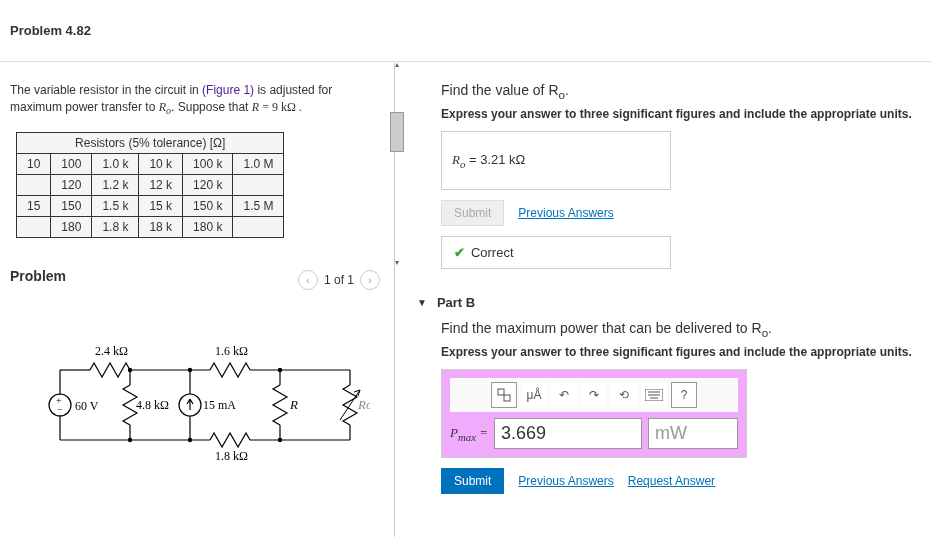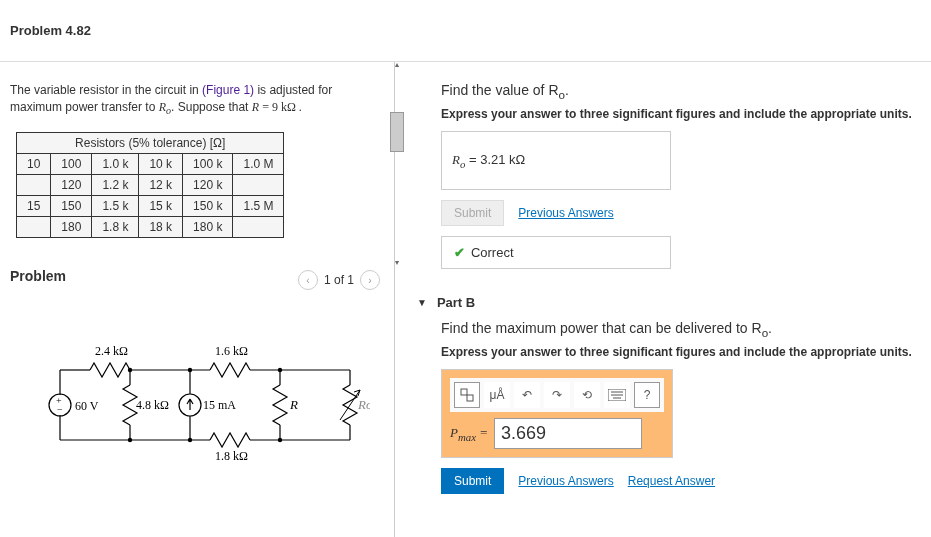--- a/index.html
+++ b/index.html
@@ -29,21 +29,21 @@
 .ansbox { border: 1px solid #ccc; background: #fff; padding: 20px 10px; display: inline-block; min-width: 230px; margin-bottom: 10px; font-size: 13px; }
 .ansbox .serif-italic { font-family: "Times New Roman", serif; font-style: italic; }
 .btnrow { display: flex; align-items: center; gap: 14px; margin-bottom: 10px; }
 .submitbtn { background: #eee; color: #aaa; border: 1px solid #ddd; padding: 5px 12px; font-size: 12px; cursor: default; }
 .submitbtn.active { background: #0071bc; color: #fff; border-color: #0071bc; cursor: pointer; }
 .linka { color: #0071bc; text-decoration: underline; font-size: 12px; cursor: pointer; }
 .correct { border: 1px solid #ccc; padding: 8px 12px; display: inline-block; min-width: 230px; font-size: 13px; }
 .correct .chk { color: #3aa63a; font-weight: bold; margin-right: 6px; }
 .partB-head { display: flex; align-items: center; gap: 10px; margin: 26px 0 10px -24px; font-weight: bold; font-size: 13px; }
 .caret { font-size: 10px; color: #333; }
-.inputwrap { border: 1px solid #ccc; background: #fdba74; padding: 8px; display: inline-block; margin-bottom: 10px; }
+.inputwrap { border: 1px solid #ccc; background: #f0abfc; padding: 8px; display: inline-block; margin-bottom: 10px; }
 .toolbar { display: flex; align-items: center; gap: 4px; background: #fafafa; padding: 4px; margin-bottom: 6px; justify-content: center; }
 .tbtn { width: 26px; height: 26px; border: 1px solid transparent; display: flex; align-items: center; justify-content: center; font-size: 12px; color: #555; background: #fff; }
 .tbtn.box { border: 1px solid #999; }
 .inrow { display: flex; align-items: center; gap: 6px; }
 .inrow .lbl { font-family: "Times New Roman", serif; font-style: italic; font-size: 13px; }
 .valinput { border: 1px solid #999; font-size: 18px; padding: 4px 6px; width: 148px; font-family: Arial; color: #333; }
 .unitinput { border: 1px solid #999; font-size: 18px; padding: 4px 6px; width: 90px; color: #999; font-family: Arial; }
 svg text { font-family: "Times New Roman", serif; }
 </style>
 </head>
@@ -214,20 +214,21 @@
               <line x1="3" y1="3" x2="15" y2="3" stroke="#555"></line>
               <line x1="3" y1="6" x2="15" y2="6" stroke="#555"></line>
               <line x1="5" y1="9" x2="13" y2="9" stroke="#555"></line>
             </svg>
           </div>
         <div class="tbtn box">?</div>
       </div>
       <div class="inrow">
         <span class="lbl"><span>P</span><sub>max</sub><span> = </span></span>
         <input class="valinput" value="3.669" style="">
+        <input class="unitinput" value="mW" style="">
       </div>
     </div>
 
     <div class="btnrow">
       <button class="submitbtn active">Submit</button>
       <span class="linka">Previous Answers</span>
       <span class="linka">Request Answer</span>
     </div>
   </div>
 

